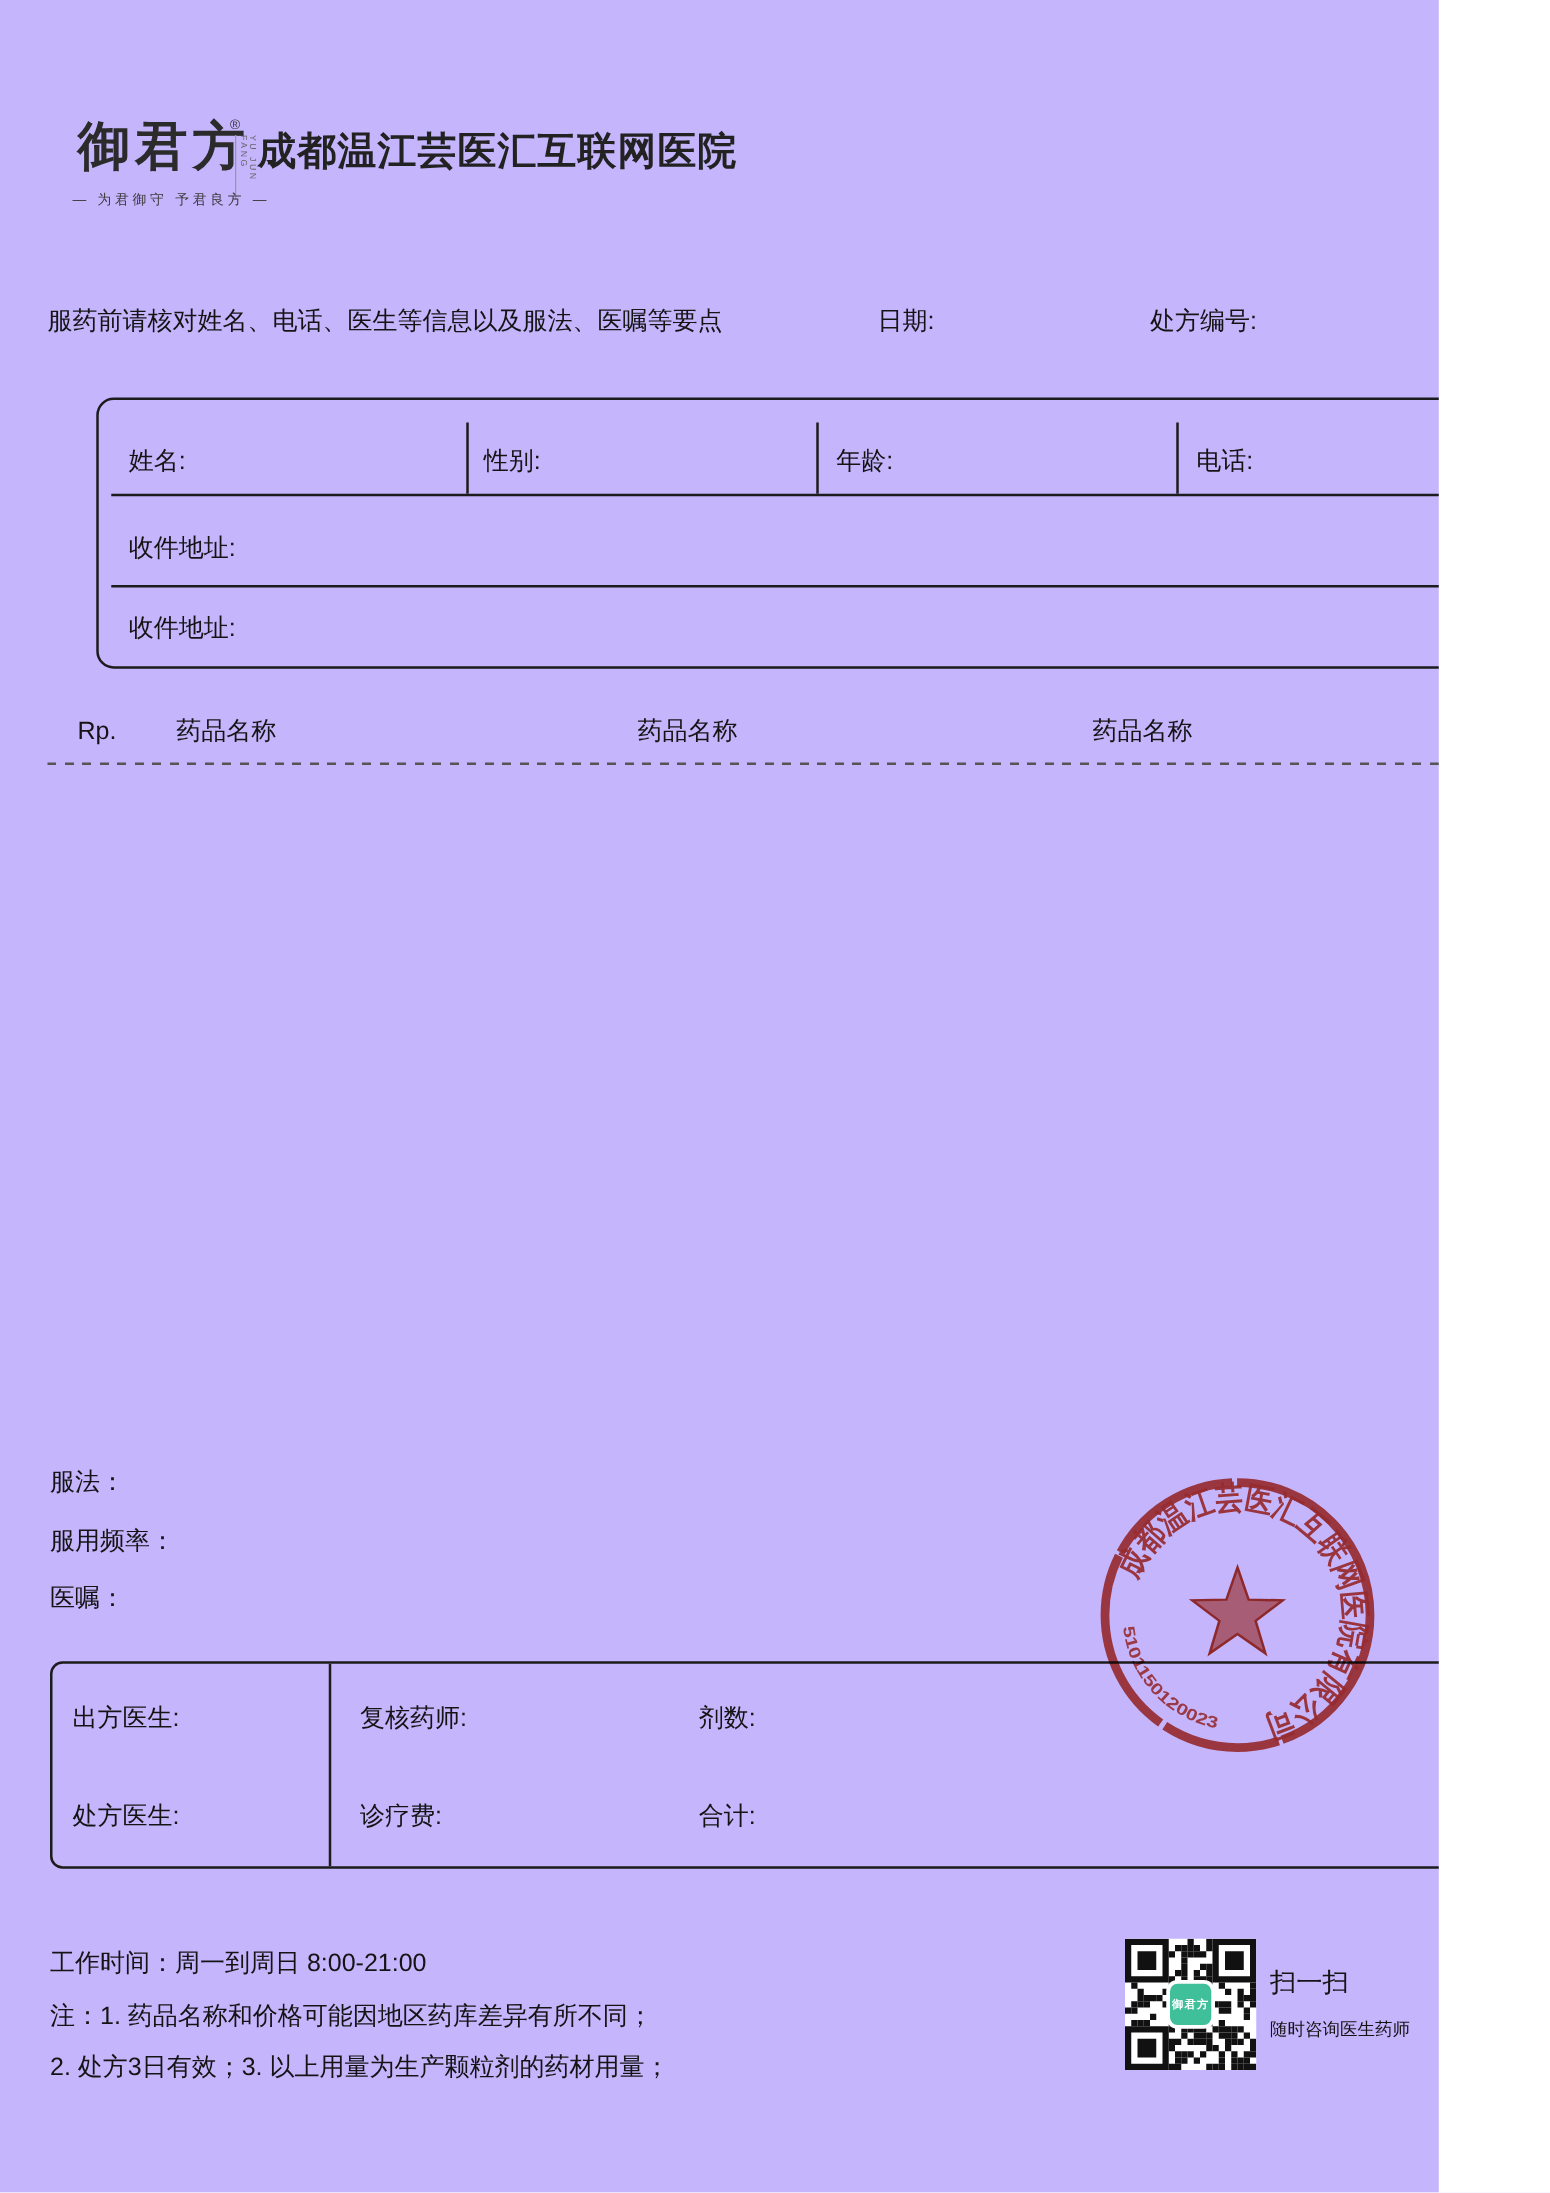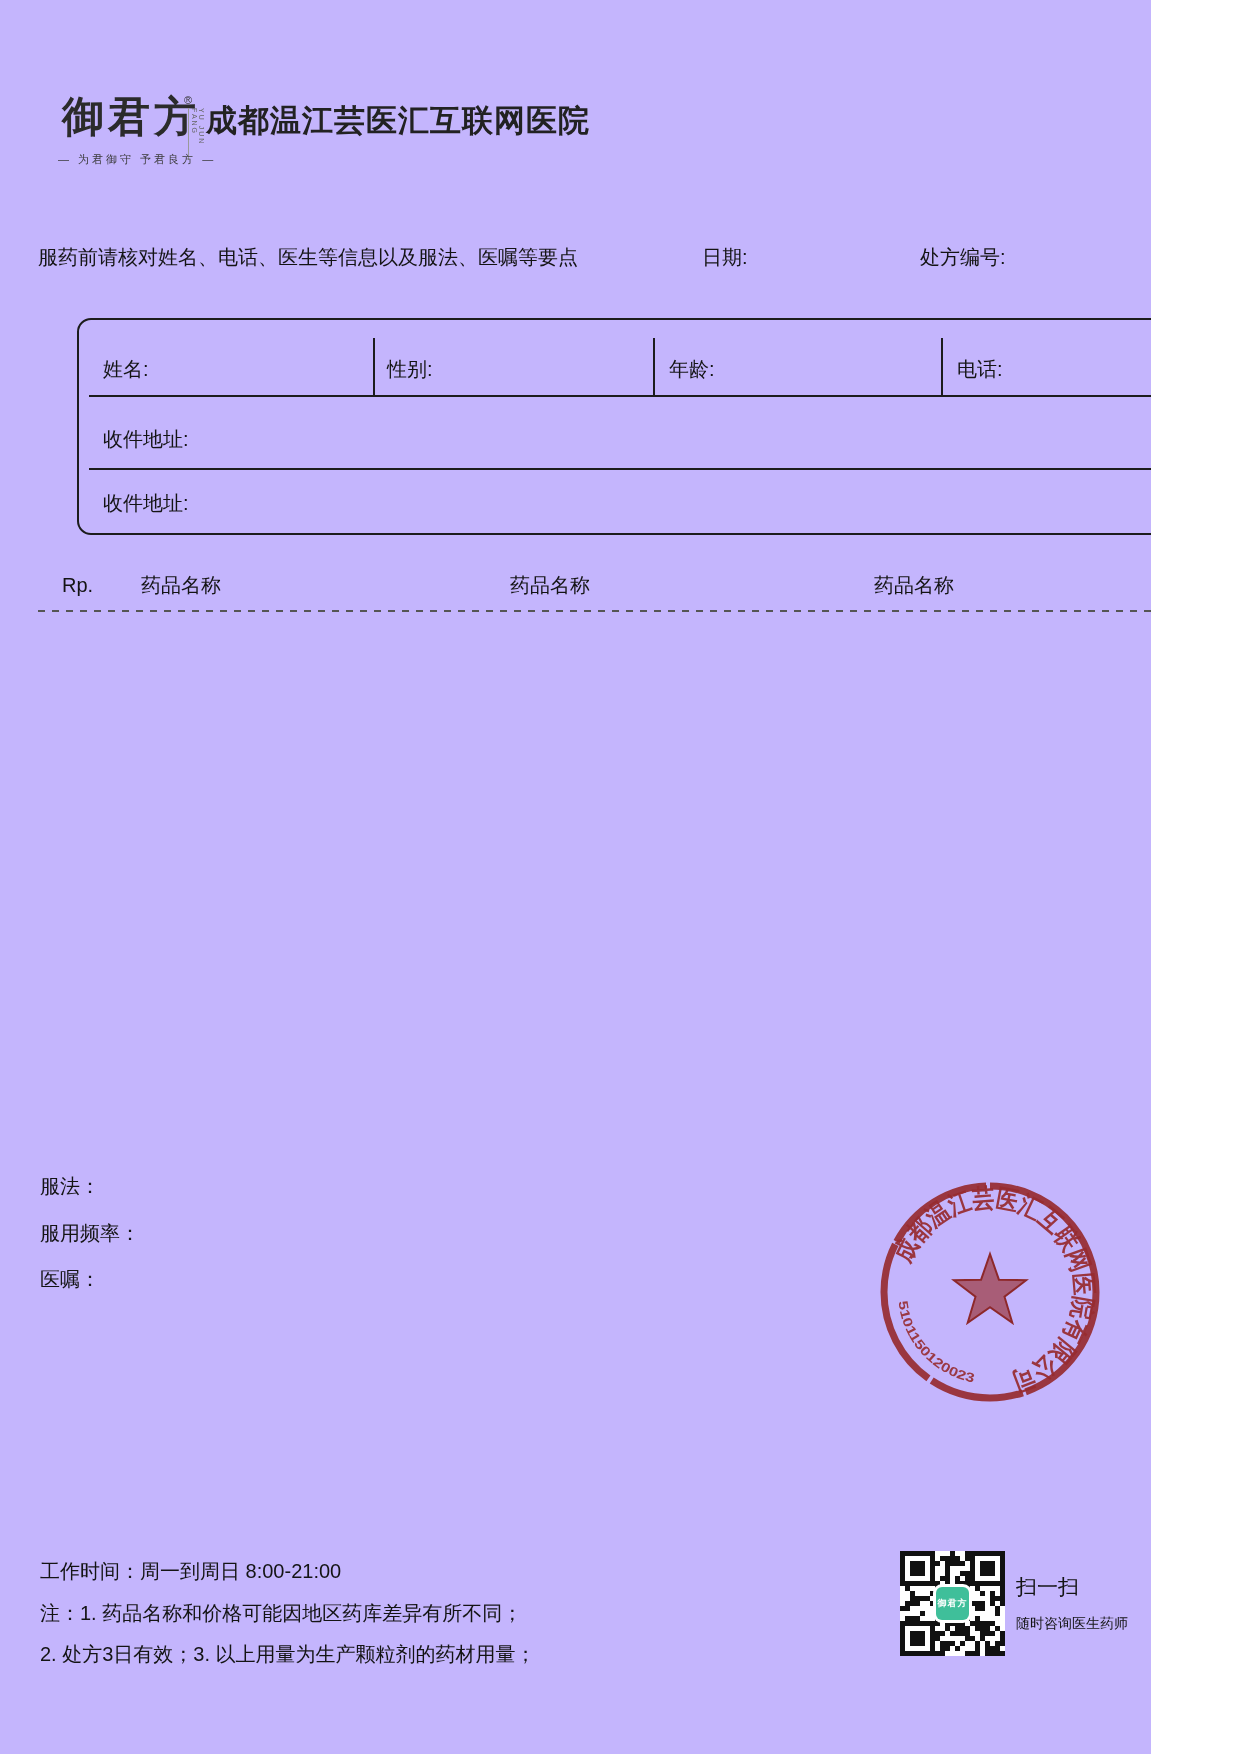--- a/index.html
+++ b/index.html
@@ -77,20 +77,29 @@
   <div class="abs lbl" style="left:510px;top:574px;">药品名称</div>
   <div class="abs lbl" style="left:874px;top:574px;">药品名称</div>
   <div class="abs dashed"></div>
 
   <div class="abs" style="left:38px;top:615px;width:1142px;height:550px;"></div>
 
   <div class="abs lbl" style="left:40px;top:1175px;">服法：</div>
   <div class="abs lbl" style="left:40px;top:1222px;">服用频率：</div>
   <div class="abs lbl" style="left:40px;top:1268px;">医嘱：</div>
 
+  <div class="abs sign-box">
+    <div class="abs vline" style="left:221px;top:0;bottom:0;"></div>
+    <div class="abs lbl" style="left:16px;top:33px;">出方医生:</div>
+    <div class="abs lbl" style="left:246px;top:33px;">复核药师:</div>
+    <div class="abs lbl" style="left:517px;top:33px;">剂数:</div>
+    <div class="abs lbl" style="left:16px;top:111px;">处方医生:</div>
+    <div class="abs lbl" style="left:246px;top:111px;">诊疗费:</div>
+    <div class="abs lbl" style="left:517px;top:111px;">合计:</div>
+  </div>
 
   <svg class="abs stamp" viewBox="-117 -117 234 234">
     <defs>
       <path id="arcCompany" d="M -80.4,-27.7 A 85,85 0 1 1 13.3,84.0" fill="none"></path>
       <path id="arcSerial" d="M -91.5,9.6 A 92,92 0 0 0 -14.4,90.9" fill="none"></path>
     </defs>
     <circle cx="0" cy="0" r="106" fill="none" stroke="#bf2d1f" stroke-width="7" stroke-dasharray="130 3 95 4 150 3 110 4 170 3" stroke-opacity="0.92"></circle>
     <text font-family="Liberation Serif, serif" font-size="26" font-weight="bold" fill="#bf2d1f" fill-opacity="0.93">
       <textPath href="#arcCompany" xlink:href="#arcCompany" textLength="352" lengthAdjust="spacingAndGlyphs">成都温江芸医汇互联网医院有限公司</textPath>
     </text>

